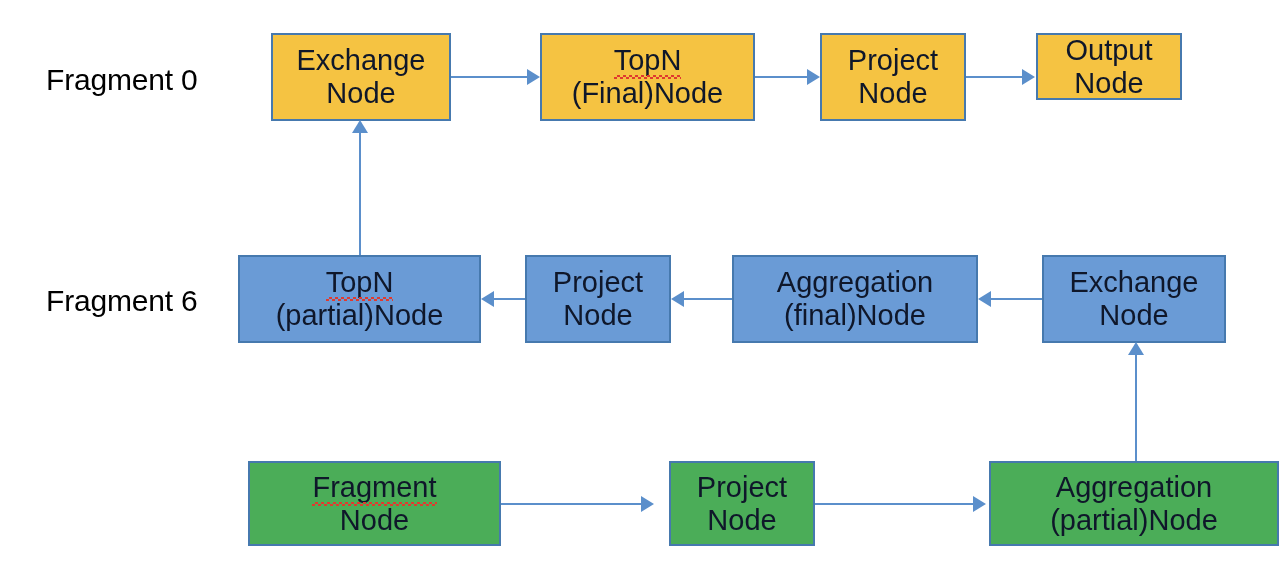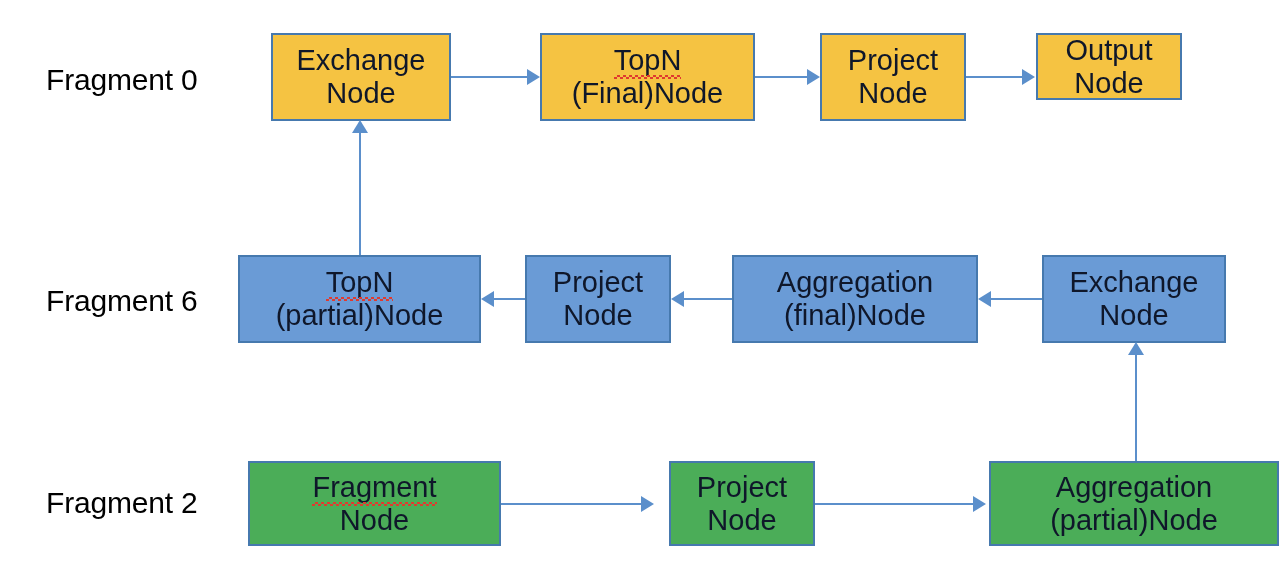--- a/index.html
+++ b/index.html
@@ -154,21 +154,20 @@
 
   <div class="conn h" style="left:466px; top:298px; width:31px;"></div>
   <div class="arrow left" style="left:453px; top:291px;"></div>
 
   <div class="conn h" style="left:656px; top:298px; width:48px;"></div>
   <div class="arrow left" style="left:643px; top:291px;"></div>
 
   <div class="conn h" style="left:963px; top:298px; width:51px;"></div>
   <div class="arrow left" style="left:950px; top:291px;"></div>
 
-  <div class="frag-label" style="left:18px; top:485px;">Fragment 2</div>
 
   <div class="node green" style="left:220px; top:461px; width:253px; height:85px;">
     <span class="label"><span class="sq">Fragment</span><br><span>Node</span></span>
   </div>
 
   <div class="node green" style="left:641px; top:461px; width:146px; height:85px;">
     <span class="label"><span>Project</span><br><span>Node</span></span>
   </div>
 
   <div class="node green" style="left:961px; top:461px; width:290px; height:85px;">

